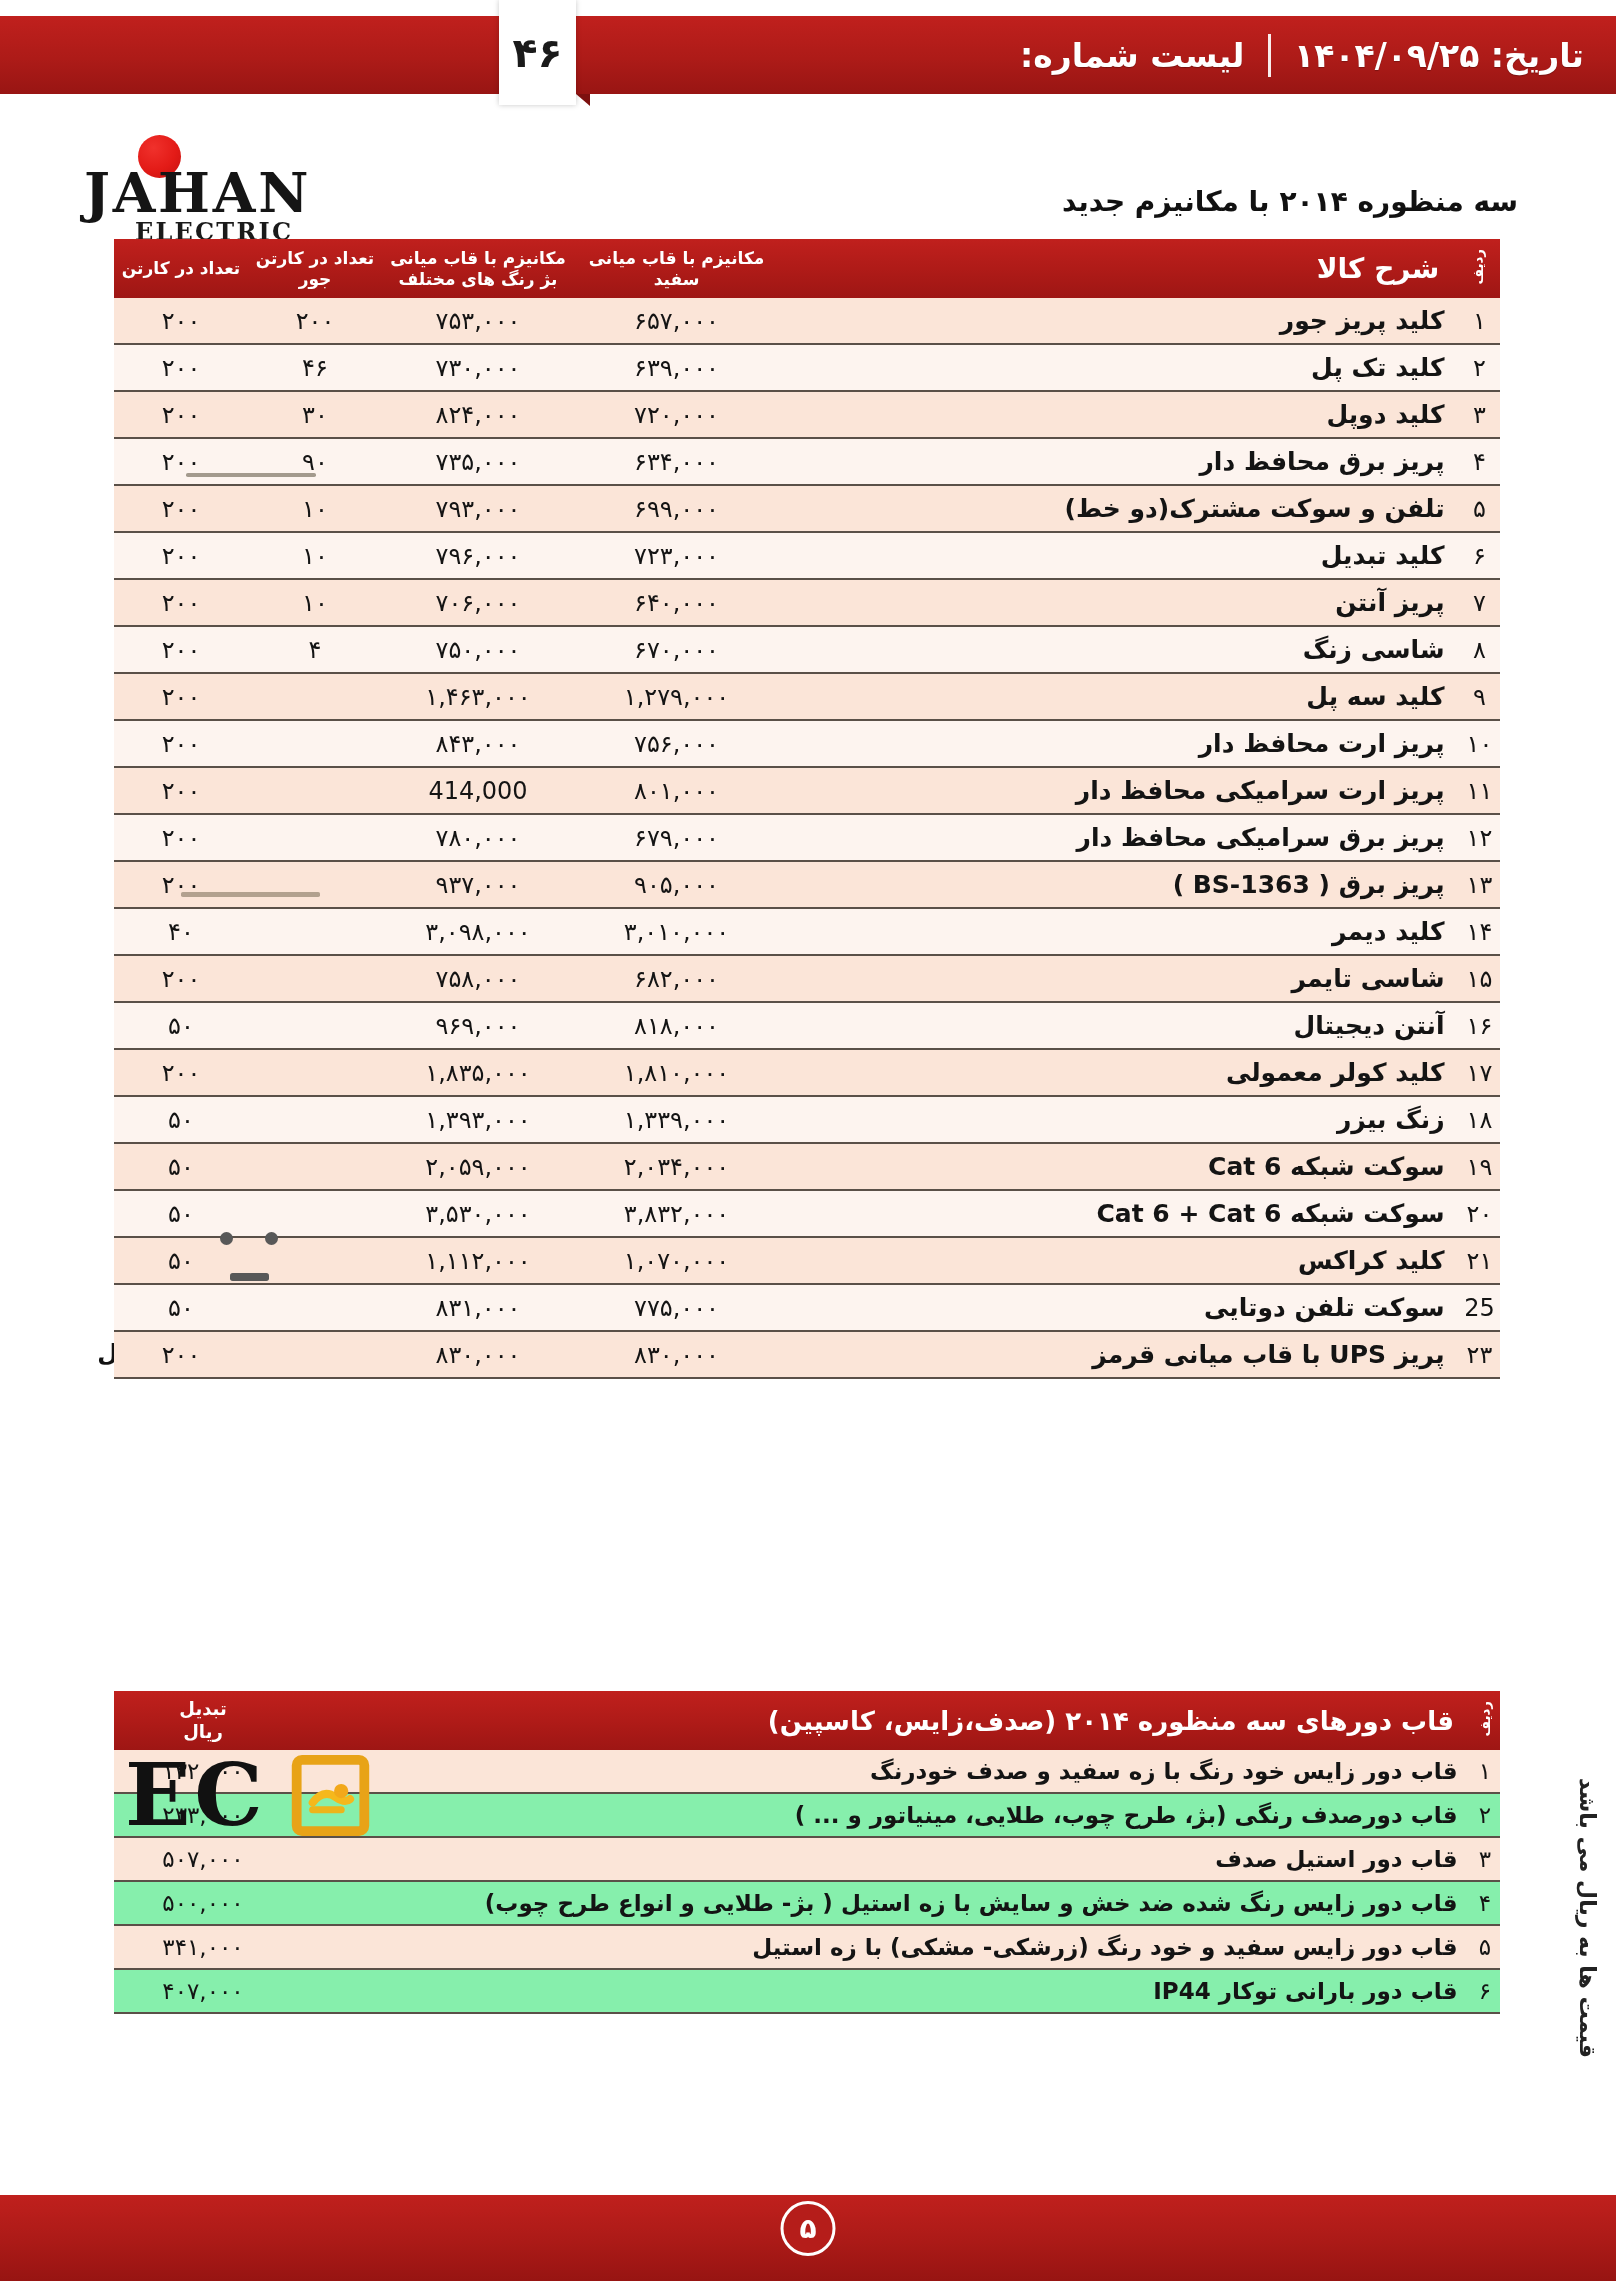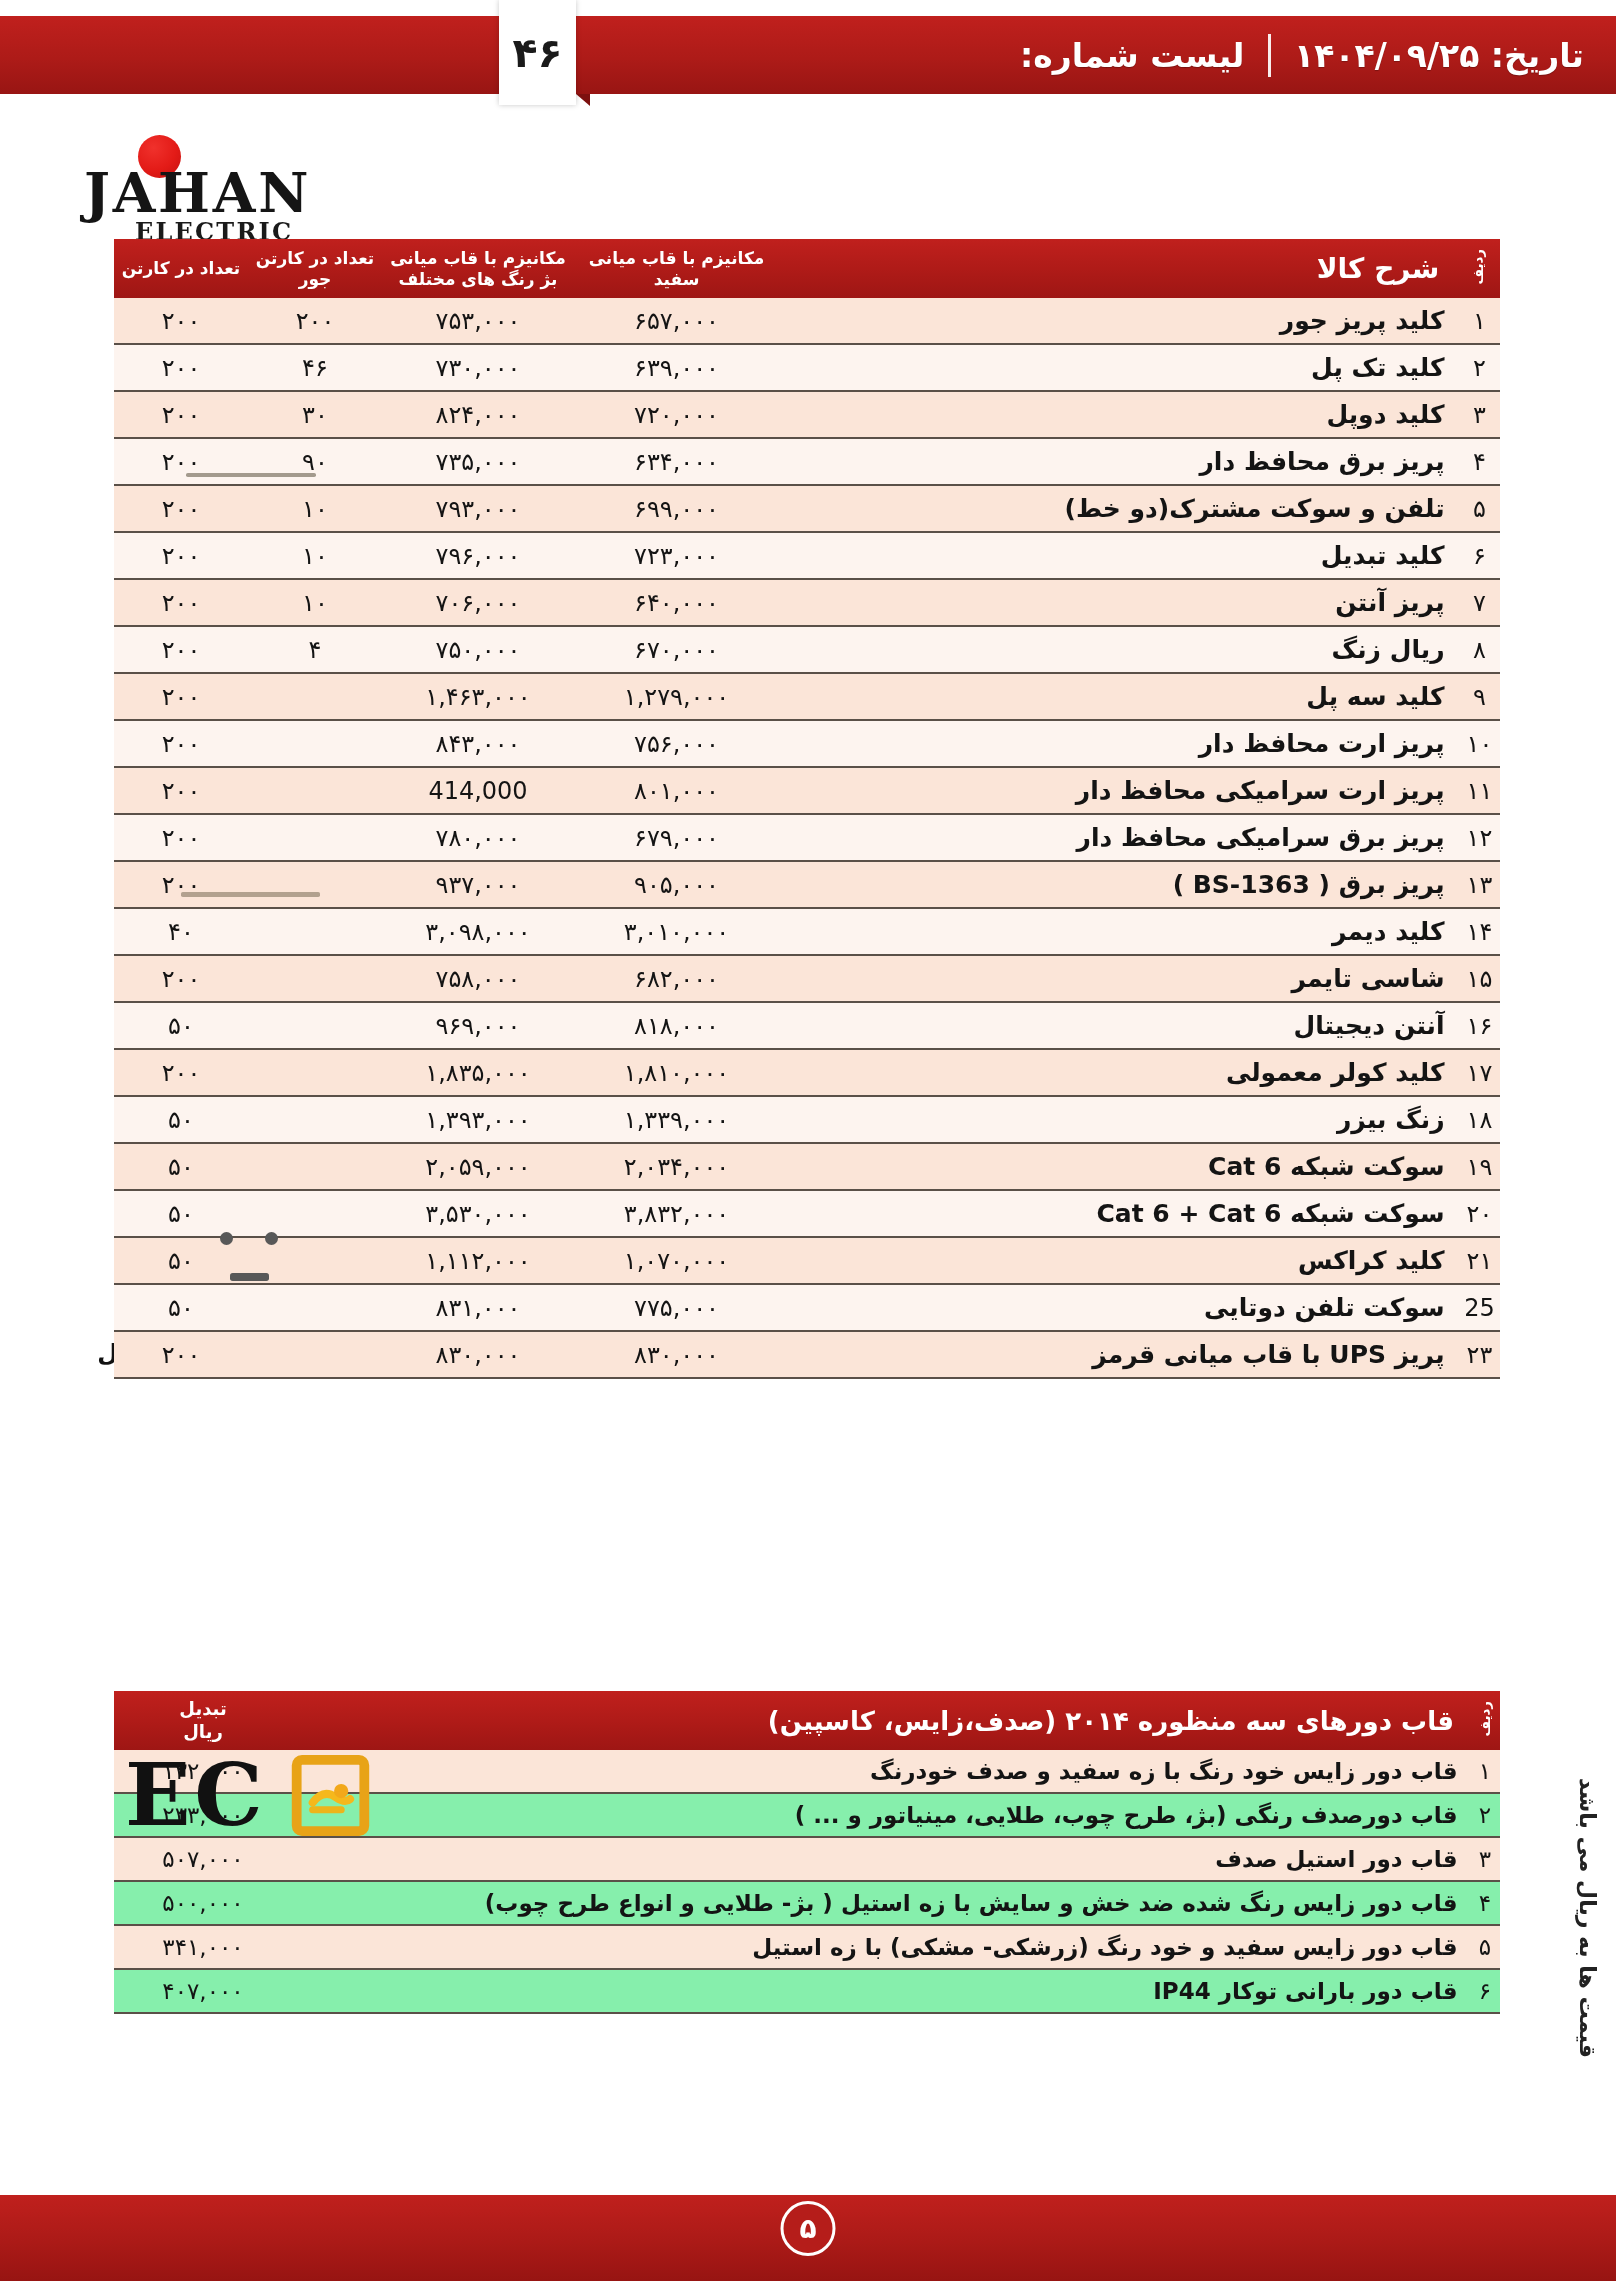--- a/index.html
+++ b/index.html
@@ -244,20 +244,21 @@
   <div class="photo-item" style="top:1150px;">
     <div class="sw-frame sw3">
       <div class="socket"></div>
       <div class="pin pin-a"></div>
       <div class="pin pin-b"></div>
       <div class="pin pin-c"></div>
     </div>
     <div class="photo-caption">کاسپین سفید با زه استیل</div>
   </div>
 
+  <div class="section-title" style="top:185px; right:98px;">سه منظوره ۲۰۱۴ با مکانیزم جدید</div>
 
   <table class="price-table" style="top:239px; right:116px; width:1386px;">
     <thead>
       <tr>
         <th class="h-rowno">
           <span class="vert-label">ردیف</span>
         </th>
         <th class="h-desc">شرح کالا</th>
         <th style="width:205px;">مکانیزم با قاب میانی سفید</th>
         <th style="width:192px;">مکانیزم با قاب میانی بژ رنگ های مختلف</th>
@@ -317,21 +318,21 @@
         <tr class="odd">
           <td class="c-no">۷</td>
           <td class="c-desc">پریز آنتن</td>
           <td class="c-white">۶۴۰,۰۰۰</td>
           <td class="c-beige">۷۰۶,۰۰۰</td>
           <td class="c-mixed">۱۰</td>
           <td class="c-total">۲۰۰</td>
         </tr>
         <tr class="even">
           <td class="c-no">۸</td>
-          <td class="c-desc">ریال زنگ</td>
+          <td class="c-desc">شاسی زنگ</td>
           <td class="c-white">۶۷۰,۰۰۰</td>
           <td class="c-beige">۷۵۰,۰۰۰</td>
           <td class="c-mixed">۴</td>
           <td class="c-total">۲۰۰</td>
         </tr>
         <tr class="odd">
           <td class="c-no">۹</td>
           <td class="c-desc">کلید سه پل</td>
           <td class="c-white">۱,۲۷۹,۰۰۰</td>
           <td class="c-beige">۱,۴۶۳,۰۰۰</td>

